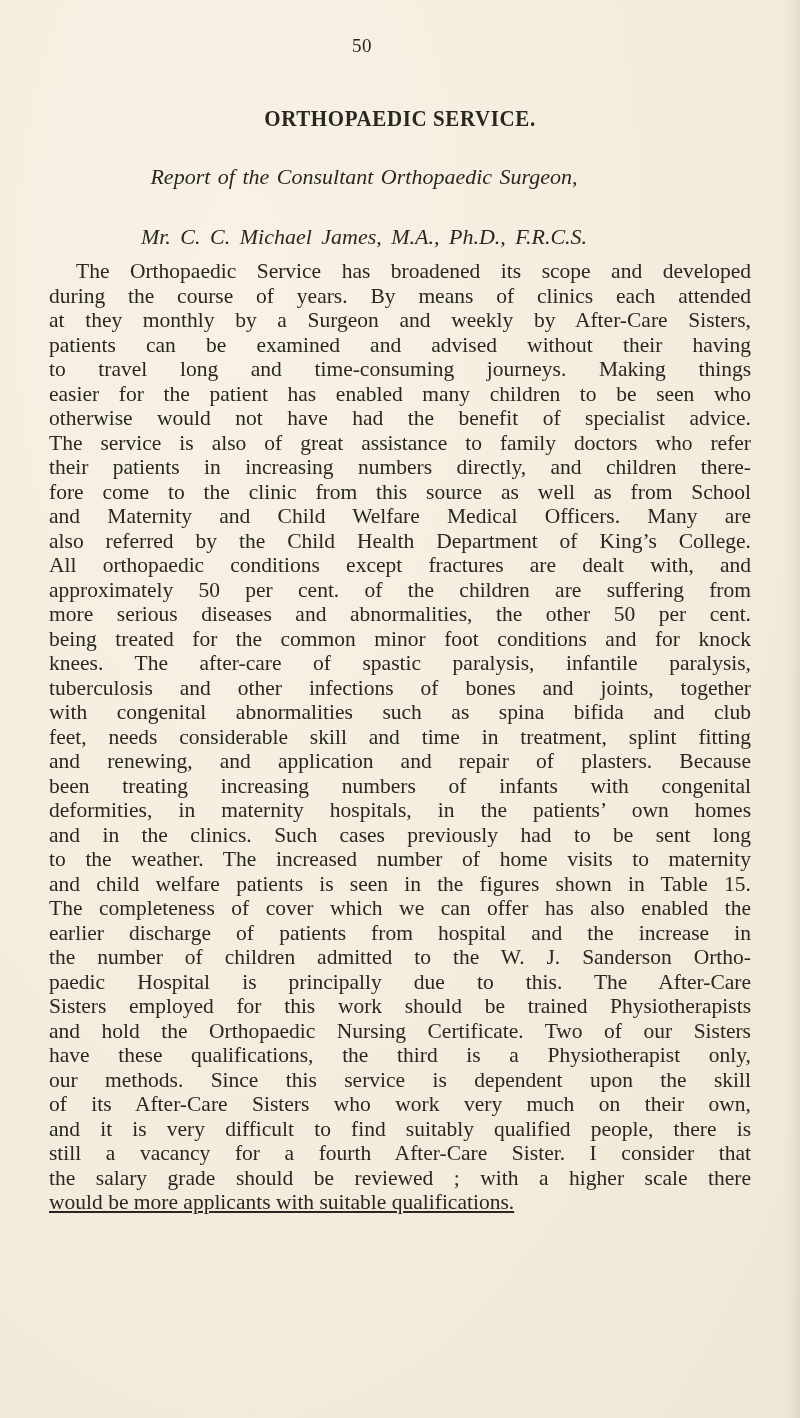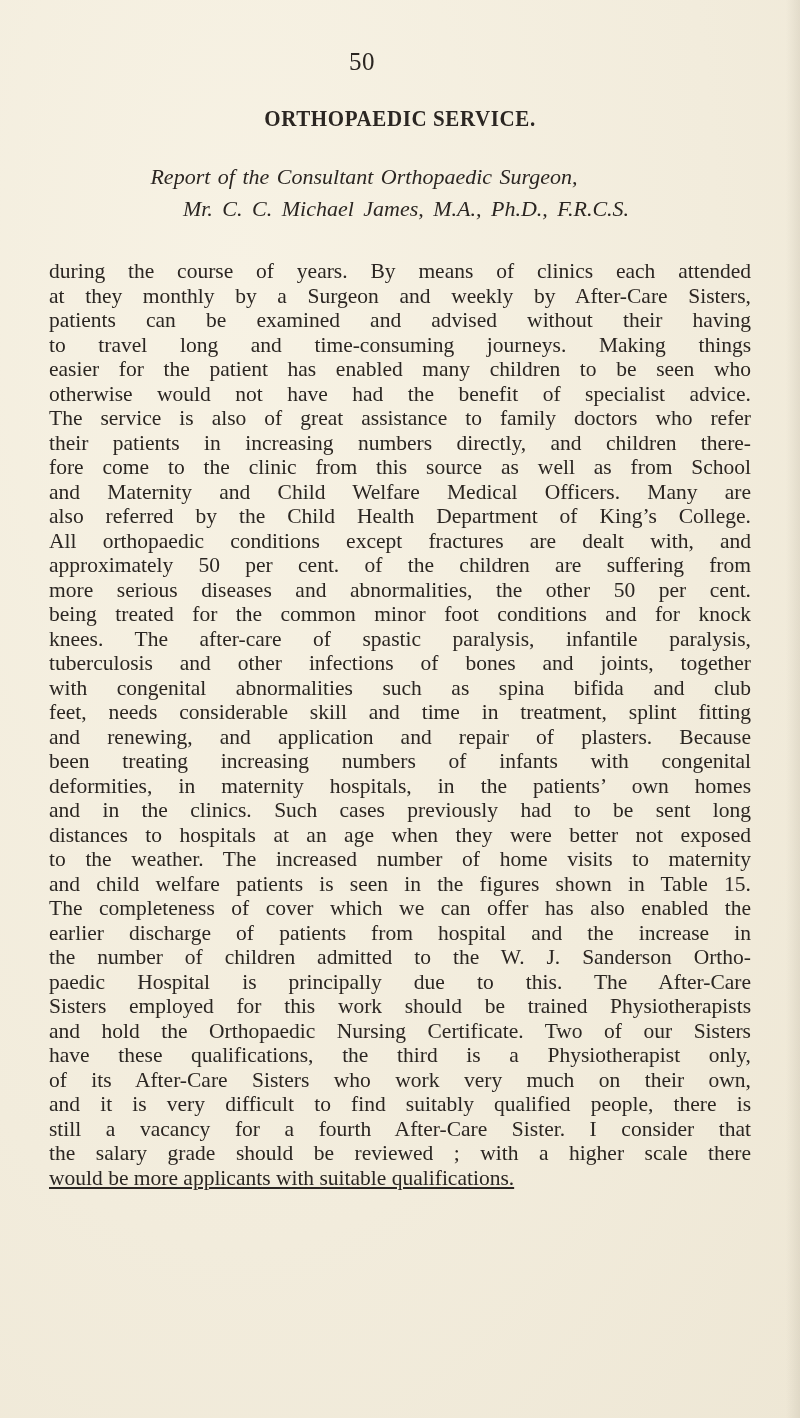--- a/index.html
+++ b/index.html
@@ -11,25 +11,25 @@
       height: 1418px;
       background: #f4efe1;
       background-image: radial-gradient(ellipse at 30% 20%, #f7f2e4 0%, #f2ecdc 60%, #eee7d5 100%);
       position: relative;
       overflow: hidden;
       font-family: "Liberation Serif", "DejaVu Serif", serif;
       color: #2b2622;
     }
     .page-number {
       position: absolute;
-      top: 48px;
+      top: 35px;
       left: 0;
       width: 724px;
       text-align: center;
-      font-size: 25px;
+      font-size: 19px;
       letter-spacing: 0.5px;
     }
     .section-title {
       position: absolute;
       top: 106px;
       left: 0;
       width: 800px;
       text-align: center;
       font-size: 21px;
       font-weight: bold;
@@ -39,21 +39,21 @@
     .subtitle {
       position: absolute;
       left: 0;
       width: 728px;
       text-align: center;
       font-style: italic;
       font-size: 22px;
       word-spacing: 2px;
     }
     .subtitle.line1 { top: 164px; }
-    .subtitle.line2 { top: 196px; word-spacing: 4px; padding-left: 42px; }
+    .subtitle.line2 { top: 224px; word-spacing: 4px; }
     .body-text {
       position: absolute;
       top: 259px;
       left: 49px;
       width: 702px;
       font-size: 21.5px;
     }
     .line {
       display: block;
       height: 24.5px;
@@ -82,20 +82,21 @@
 <body>
 
 <div class="page-number">50</div>
 
 <div class="section-title">ORTHOPAEDIC SERVICE.</div>
 
 <div class="subtitle line1">Report of the Consultant Orthopaedic Surgeon,</div>
 <div class="subtitle line2">Mr. C. C. Michael James, M.A., Ph.D., F.R.C.S.</div>
 
 <div class="body-text">
+  <span class="line first">The Orthopaedic Service has broadened its scope and developed</span>
   <span class="line">during the course of years. By means of clinics each attended</span>
   <span class="line">at they monthly by a Surgeon and weekly by After-Care Sisters,</span>
   <span class="line">patients can be examined and advised without their having</span>
   <span class="line">to travel long and time-consuming journeys. Making things</span>
   <span class="line">easier for the patient has enabled many children to be seen who</span>
   <span class="line">otherwise would not have had the benefit of specialist advice.</span>
   <span class="line">The service is also of great assistance to family doctors who refer</span>
   <span class="line">their patients in increasing numbers directly, and children there-</span>
   <span class="line">fore come to the clinic from this source as well as from School</span>
   <span class="line">and Maternity and Child Welfare Medical Officers. Many are</span>
@@ -105,30 +106,30 @@
   <span class="line">more serious diseases and abnormalities, the other 50 per cent.</span>
   <span class="line">being treated for the common minor foot conditions and for knock</span>
   <span class="line">knees. The after-care of spastic paralysis, infantile paralysis,</span>
   <span class="line">tuberculosis and other infections of bones and joints, together</span>
   <span class="line">with congenital abnormalities such as spina bifida and club</span>
   <span class="line">feet, needs considerable skill and time in treatment, splint fitting</span>
   <span class="line">and renewing, and application and repair of plasters. Because</span>
   <span class="line">been treating increasing numbers of infants with congenital</span>
   <span class="line">deformities, in maternity hospitals, in the patients’ own homes</span>
   <span class="line">and in the clinics. Such cases previously had to be sent long</span>
-  <span class="line">distances to hospitals at an age when they were better not exposed</span>
   <span class="line">to the weather. The increased number of home visits to maternity</span>
   <span class="line">and child welfare patients is seen in the figures shown in Table 15.</span>
   <span class="line">The completeness of cover which we can offer has also enabled the</span>
   <span class="line">earlier discharge of patients from hospital and the increase in</span>
   <span class="line">the number of children admitted to the W. J. Sanderson Ortho-</span>
   <span class="line">paedic Hospital is principally due to this. The After-Care</span>
   <span class="line">Sisters employed for this work should be trained Physiotherapists</span>
   <span class="line">and hold the Orthopaedic Nursing Certificate. Two of our Sisters</span>
   <span class="line">have these qualifications, the third is a Physiotherapist only,</span>
+  <span class="line">our methods. Since this service is dependent upon the skill</span>
   <span class="line">of its After-Care Sisters who work very much on their own,</span>
   <span class="line">and it is very difficult to find suitably qualified people, there is</span>
   <span class="line">still a vacancy for a fourth After-Care Sister. I consider that</span>
   <span class="line">the salary grade should be reviewed ; with a higher scale there</span>
   <span class="line last">would be more applicants with suitable qualifications.</span>
 </div>
 
 <div class="edge-shadow"></div>
 
 </body></html>

